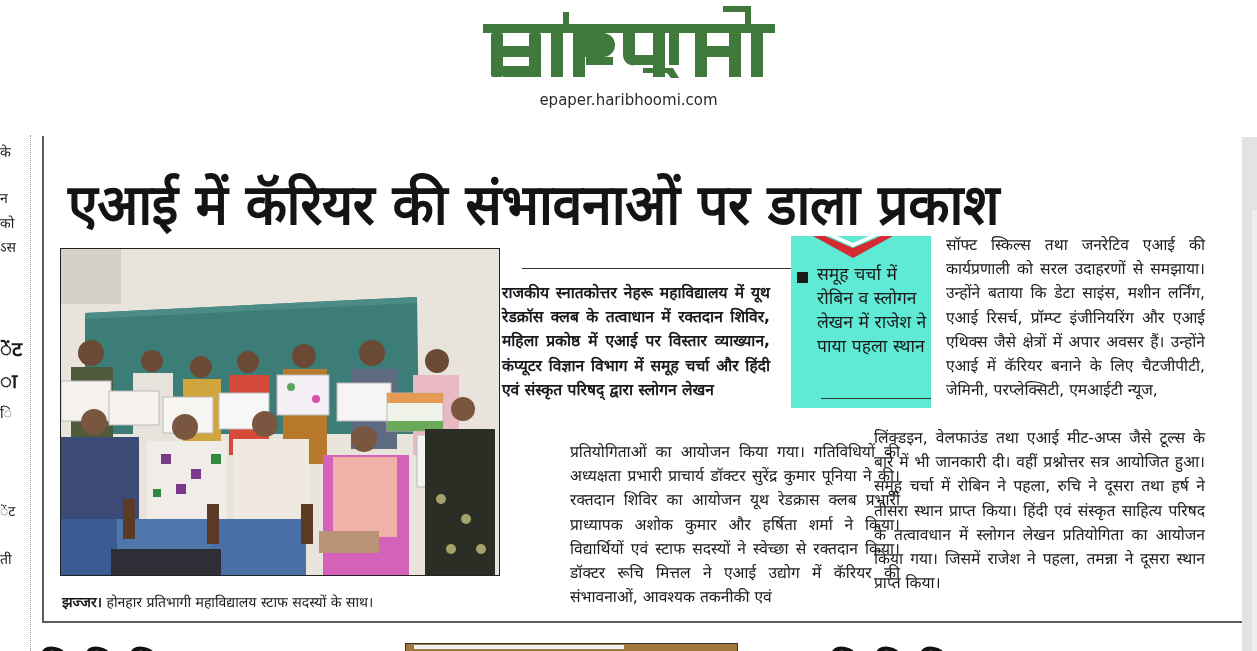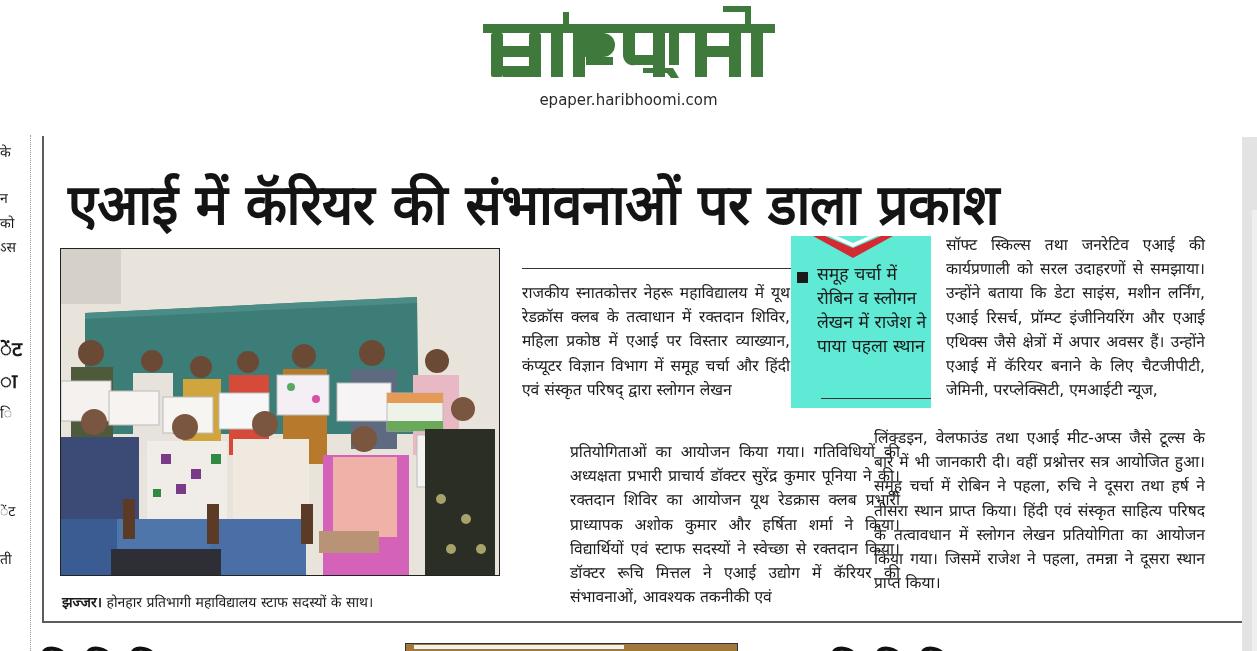--- a/index.html
+++ b/index.html
@@ -26,21 +26,21 @@
     .headline { position: absolute; left: 24px; top: 28px; font-size: 56px; font-weight: bold; letter-spacing: -0.5px; white-space: nowrap; color: #141414; font-family: "DejaVu Sans", sans-serif; transform: scaleX(0.96); transform-origin: left top; }
 
     .photo { position: absolute; left: 16px; top: 112px; width: 440px; height: 328px; border: 1px solid #222; overflow: hidden; background: #ebe7df; }
     .caption { position: absolute; left: 18px; top: 456px; font-size: 14px; color: #1a1a1a; white-space: nowrap; }
     .caption b { font-weight: bold; }
 
     .byline { position: absolute; left: 478px; top: 104px; width: 272px; text-align: center; font-size: 15px; font-weight: bold; color: #222; }
     .byline-rule { position: absolute; left: 478px; top: 132px; width: 272px; height: 1px; background: #333; }
 
     .body-text { font-size: 15.6px; line-height: 24.2px; text-align: justify; color: #1b1b1b; }
-    .col1a { position: absolute; left: 478px; top: 145px; width: 268px; }
+    .col1a { position: absolute; left: 458px; top: 145px; width: 268px; font-weight: bold; }
     .col1b { position: absolute; left: 478px; top: 304px; width: 330px; margin-left: 48px; }
     .col2a { position: absolute; left: 902px; top: 97px; width: 259px; }
     .col2b { position: absolute; left: 830px; top: 290px; width: 331px; }
 
     .pull-box { position: absolute; left: 747px; top: 100px; width: 140px; height: 172px; background: #5eead4; }
     .pull-chevron { position: absolute; left: 22px; top: 0; }
     .pull-bullet { position: absolute; left: 6px; top: 36px; width: 11px; height: 11px; background: #1a1a1a; }
     .pull-text { position: absolute; left: 26px; top: 26px; width: 114px; font-size: 17.5px; line-height: 24px; color: #1a1a1a; }
     .pull-rule { position: absolute; left: 777px; top: 262px; width: 110px; height: 1px; background: #333; }
 

